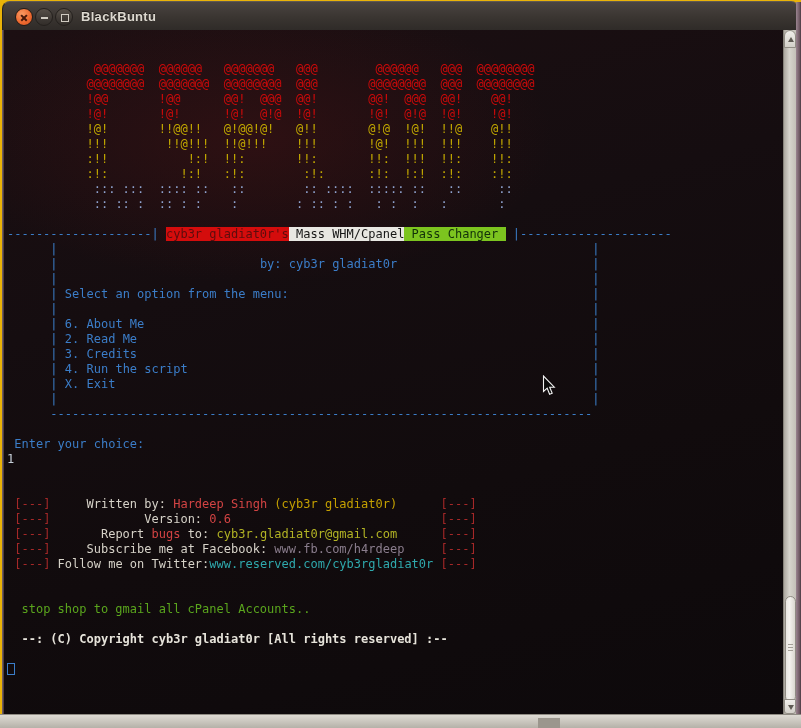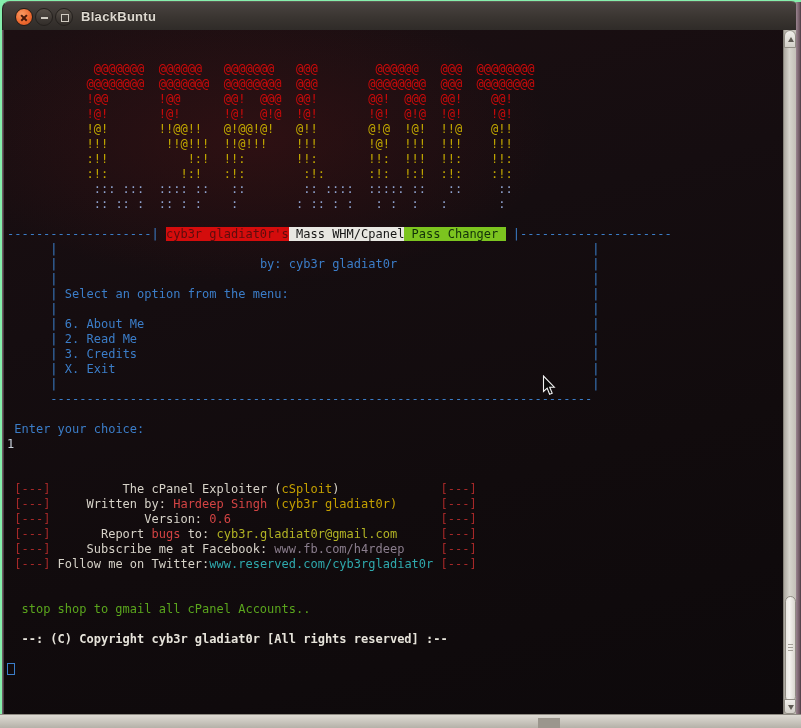--- a/index.html
+++ b/index.html
@@ -1,16 +1,16 @@
 <!DOCTYPE html>
 <html><head>
 <meta charset="utf-8">
 <style>
   html,body{margin:0;padding:0;background:#151013;}
-  .desktop{position:relative;width:801px;height:728px;background:#86efac;overflow:hidden;
+  .desktop{position:relative;width:801px;height:728px;background:#eab308;overflow:hidden;
            font-family:"DejaVu Sans Mono",monospace;}
   
   .titlebar{position:absolute;left:2px;top:1px;right:2px;height:29px;
     border-radius:8px 8px 0 0;
     background:linear-gradient(#4a4441,#3a3531 55%,#2f2b28);
     border-top:1px solid #5f5953;border-left:1px solid #262220;border-right:1px solid #262220;
     box-sizing:border-box;}
   .win-btn{position:absolute;top:6px;width:18px;height:18px;border-radius:50%;box-sizing:border-box;}
   .btn-close{left:12px;background:radial-gradient(circle at 38% 32%,#f99a64,#ef6b31 55%,#d4511d);
     border:1px solid #221c18;}
@@ -87,29 +87,29 @@
         <div class="tline"></div>
         <div class="tline"><span style="color: rgb(59, 125, 200);">--------------------|</span><span> </span><span style="color: rgb(92, 13, 13); background-color: rgb(212, 12, 12);">cyb3r gladiat0r's</span><span style="color: rgb(22, 22, 22); background-color: rgb(232, 231, 226);"> Mass WHM/Cpanel</span><span style="color: rgb(18, 48, 10); background-color: rgb(124, 196, 31);"> Pass Changer </span><span> </span><span style="color: rgb(59, 125, 200);">|---------------------</span></div>
         <div class="tline"><span>      </span><span style="color: rgb(59, 125, 200);">|</span><span>                                                                          </span><span style="color: rgb(59, 125, 200);">|</span></div>
         <div class="tline"><span>      </span><span style="color: rgb(59, 125, 200);">|</span><span>                            </span><span style="color: rgb(59, 125, 200);">by: cyb3r gladiat0r</span><span>                           </span><span style="color: rgb(59, 125, 200);">|</span></div>
         <div class="tline"><span>      </span><span style="color: rgb(59, 125, 200);">|</span><span>                                                                          </span><span style="color: rgb(59, 125, 200);">|</span></div>
         <div class="tline"><span>      </span><span style="color: rgb(59, 125, 200);">|</span><span> </span><span style="color: rgb(59, 125, 200);">Select an option from the menu:</span><span>                                          </span><span style="color: rgb(59, 125, 200);">|</span></div>
         <div class="tline"><span>      </span><span style="color: rgb(59, 125, 200);">|</span><span>                                                                          </span><span style="color: rgb(59, 125, 200);">|</span></div>
         <div class="tline"><span>      </span><span style="color: rgb(59, 125, 200);">|</span><span> </span><span style="color: rgb(59, 125, 200);">6. About Me</span><span>                                                              </span><span style="color: rgb(59, 125, 200);">|</span></div>
         <div class="tline"><span>      </span><span style="color: rgb(59, 125, 200);">|</span><span> </span><span style="color: rgb(59, 125, 200);">2. Read Me</span><span>                                                               </span><span style="color: rgb(59, 125, 200);">|</span></div>
         <div class="tline"><span>      </span><span style="color: rgb(59, 125, 200);">|</span><span> </span><span style="color: rgb(59, 125, 200);">3. Credits</span><span>                                                               </span><span style="color: rgb(59, 125, 200);">|</span></div>
+        <div class="tline"><span>      </span><span style="color: rgb(59, 125, 200);">|</span><span> </span><span style="color: rgb(59, 125, 200);">4. Run the script</span><span>                                                        </span><span style="color: rgb(59, 125, 200);">|</span></div>
         <div class="tline"><span>      </span><span style="color: rgb(59, 125, 200);">|</span><span> </span><span style="color: rgb(59, 125, 200);">X. Exit</span><span>                                                                  </span><span style="color: rgb(59, 125, 200);">|</span></div>
         <div class="tline"><span>      </span><span style="color: rgb(59, 125, 200);">|</span><span>                                                                          </span><span style="color: rgb(59, 125, 200);">|</span></div>
         <div class="tline"><span>      </span><span style="color: rgb(59, 125, 200);">---------------------------------------------------------------------------</span></div>
         <div class="tline"></div>
         <div class="tline"><span> </span><span style="color: rgb(59, 125, 200);">Enter your choice:</span></div>
         <div class="tline"><span style="color: rgb(198, 207, 216);">1</span></div>
         <div class="tline"></div>
         <div class="tline"></div>
-        <div class="tline"><span> </span><span style="color: rgb(165, 40, 40);">[---]</span><span>          </span><span style="color: rgb(214, 210, 200);">The cPanel Exploiter (</span><span style="color: rgb(196, 160, 0);">cSploit</span><span style="color: rgb(214, 210, 200);">)</span><span>              </span><span style="color: rgb(165, 40, 40);">[---]</span></div>
         <div class="tline"><span> </span><span style="color: rgb(165, 40, 40);">[---]</span><span>     </span><span style="color: rgb(214, 210, 200);">Written by: </span><span style="color: rgb(210, 67, 67);">Hardeep Singh</span><span style="color: rgb(214, 210, 200);"> </span><span style="color: rgb(196, 160, 0);">(cyb3r gladiat0r)</span><span>      </span><span style="color: rgb(165, 40, 40);">[---]</span></div>
         <div class="tline"><span> </span><span style="color: rgb(165, 40, 40);">[---]</span><span>             </span><span style="color: rgb(214, 210, 200);">Version: </span><span style="color: rgb(210, 67, 67);">0.6</span><span>                             </span><span style="color: rgb(165, 40, 40);">[---]</span></div>
         <div class="tline"><span> </span><span style="color: rgb(165, 40, 40);">[---]</span><span>       </span><span style="color: rgb(214, 210, 200);">Report </span><span style="color: rgb(210, 67, 67);">bugs</span><span style="color: rgb(214, 210, 200);"> to: </span><span style="color: rgb(178, 179, 36);">cyb3r.gladiat0r@gmail.com</span><span>      </span><span style="color: rgb(165, 40, 40);">[---]</span></div>
         <div class="tline"><span> </span><span style="color: rgb(165, 40, 40);">[---]</span><span>     </span><span style="color: rgb(214, 210, 200);">Subscribe me at Facebook: </span><span style="color: rgb(138, 125, 141);">www.fb.com/h4rdeep</span><span>     </span><span style="color: rgb(165, 40, 40);">[---]</span></div>
         <div class="tline"><span> </span><span style="color: rgb(165, 40, 40);">[---]</span><span style="color: rgb(214, 210, 200);"> </span><span style="color: rgb(214, 210, 200);">Follow me on Twitter:</span><span style="color: rgb(47, 169, 173);">www.reserved.com/cyb3rgladiat0r</span><span style="color: rgb(214, 210, 200);"> </span><span style="color: rgb(165, 40, 40);">[---]</span></div>
         <div class="tline"></div>
         <div class="tline"><span> </span></div>
         <div class="tline"><span>  </span><span style="color: rgb(90, 165, 29);">stop shop to gmail all cPanel Accounts..</span></div>
         <div class="tline"></div>
         <div class="tline"><span>  </span><span style="color: rgb(230, 227, 218); font-weight: bold;">--: (C) Copyright cyb3r gladiat0r [All rights reserved] :--</span></div>

